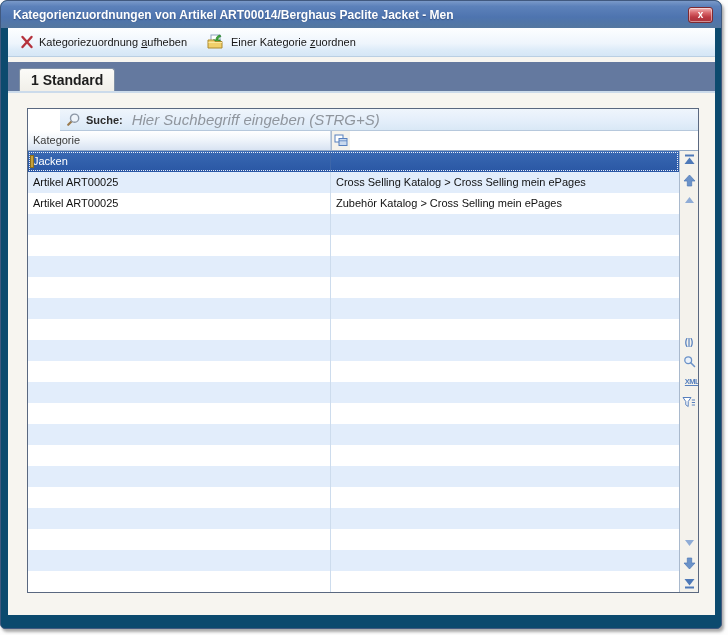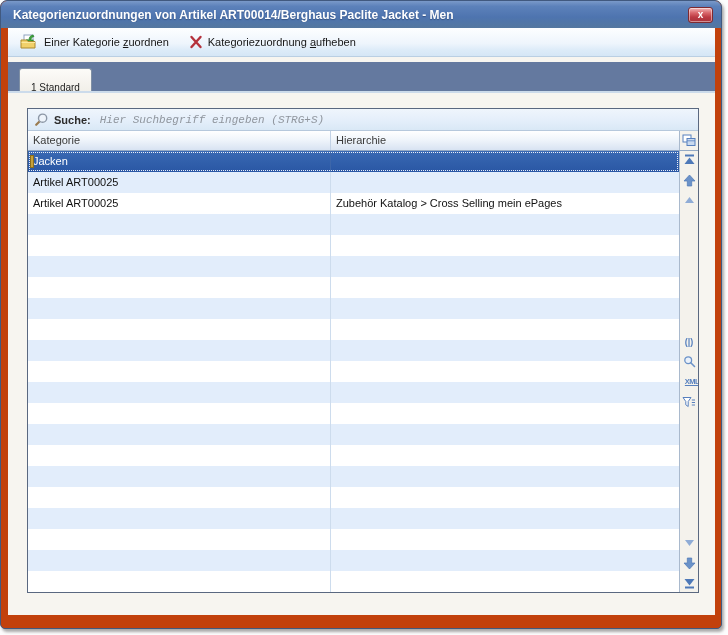--- a/index.html
+++ b/index.html
@@ -1,21 +1,21 @@
 <!DOCTYPE html>
 <html><head>
 <meta charset="utf-8">
 <style>
   html,body{margin:0;padding:0;background:#fdfdfd;}
   *{box-sizing:border-box;}
   .stage{position:relative;width:728px;height:635px;font-family:"Liberation Sans",sans-serif;overflow:hidden;}
 
   
   .window{position:absolute;left:0;top:0;width:722px;height:629px;
-    background:#c2410c;border:1px solid #41597f;border-radius:7px 7px 5px 5px;
+    background:#0c4a6e;border:1px solid #41597f;border-radius:7px 7px 5px 5px;
     box-shadow:2px 3px 3px rgba(100,100,100,.55);}
   .titlebar{height:27px;border-radius:6px 6px 0 0;
     background:linear-gradient(#7a99c9 0%,#5c81ba 20%,#4e74af 60%,#54779f 100%);
     display:flex;align-items:center;padding:0 8px 0 12px;}
   .title{color:#fff;font-size:12px;font-weight:bold;flex:1;white-space:nowrap;overflow:hidden;
     text-shadow:0 1px 1px rgba(30,50,90,.5);}
   .close-btn{width:25px;height:16px;border:1px solid #7e2a30;border-radius:3px;
     background:linear-gradient(#f2b9b9 0%,#d9666b 35%,#bc3a43 65%,#a8323b 100%);
     color:#fff;font-size:10px;font-weight:bold;line-height:14px;text-align:center;
     box-shadow:inset 0 0 0 1px rgba(255,255,255,.45);cursor:default;padding:0;
@@ -30,33 +30,33 @@
   .tool-btn{display:flex;align-items:center;gap:5px;border:0;background:transparent;
     font-size:11px;color:#161616;font-family:"Liberation Sans",sans-serif;padding:2px 3px;cursor:default;}
   .tool-btn .u{text-decoration:underline;}
   .gapstrip{height:5px;background:#f7f5f0;}
 
   
   .tabstrip{height:31px;background:#64799f;border-bottom:2px solid #ccdbeb;
     display:flex;align-items:flex-end;padding-left:11px;}
   .tab{height:23px;background:linear-gradient(#fcfbf8,#f1efe9);
     border:1px solid #7f8fa4;border-bottom:none;border-radius:3px 3px 0 0;
-    padding:8px 11px;font-size:10px;color:#1d1d1d;line-height:22px;cursor:default;}
+    padding:0 11px;font-size:14px;color:#1d1d1d;line-height:22px;cursor:default;font-weight:bold;}
 
   
   .panel{position:relative;height:520px;background:#f7f5f0;padding:15px 16px 0 19px;}
   .grid-block{width:672px;height:485px;border:1px solid #5a6880;background:#fff;
     display:flex;flex-direction:column;}
 
   .search-row{height:22px;flex:0 0 22px;display:flex;align-items:center;gap:5px;padding:0 4px 0 6px;
     background:linear-gradient(#eff5fc 0%,#e3eefa 60%,#d9e8f6 100%);
-    border-bottom:1px solid #b6c8dc;}
+    border-bottom:1px solid #b6c8dc;margin-left:32px;}
   .search-label{font-size:11px;font-weight:bold;color:#2c2c2c;}
-  .search-input{flex:1;border:0;background:transparent;font-size:11px;height:18px;
-    font-family:Liberation Mono, monospace;color:#333;padding:0 4px;}
+  .search-input{flex:1;border:0;background:transparent;font-size:15px;height:18px;
+    font-family:Liberation Sans, sans-serif;color:#333;padding:0 4px;}
   .search-input::placeholder{font-style:italic;color:#8f959d;opacity:1;}
 
   .header-row{height:20px;flex:0 0 20px;display:flex;border-bottom:1px solid #93a9c4;}
   .hcell{background:linear-gradient(#ffffff 0%,#f0f5fb 45%,#d8e3f2 100%);
     font-size:11px;color:#3a3a3a;line-height:19px;padding-left:5px;cursor:default;}
   .hcell.k{width:303px;border-right:1px solid #c2d2e6;}
   .hcell.h{flex:1;}
   .chooser-cell{width:19px;background:#f4f2ec;border-left:1px solid #a9b9cd;
     display:flex;align-items:center;justify-content:center;cursor:default;}
 
@@ -90,44 +90,44 @@
   <div class="window">
 
     <div class="titlebar">
       <span class="title">Kategorienzuordnungen von Artikel ART00014/Berghaus Paclite Jacket - Men</span>
       <button class="close-btn">x</button>
     </div>
 
     <div class="client">
 
       <div class="toolbar">
+        <button class="tool-btn">
+          <span style="display:inline-flex;">
+            <svg width="14" height="14" viewBox="0 0 14 14">
+              <path d="M2.5 2 L11.5 12 M11.5 2 L2.5 12" stroke="#b5323c" stroke-width="2.4" stroke-linecap="round"></path>
+            </svg>
+          </span>
+          <span>
+            <span>Kategoriezuordnung </span><span class="u">a</span><span>ufheben</span>
+          </span>
+        </button>
+
         <button class="tool-btn">
           <span style="display:inline-flex;">
             <svg width="19" height="16" viewBox="0 0 19 16">
               <rect x="4" y="1" width="9" height="9" fill="#fff" stroke="#8fa4c0" stroke-width="1"></rect>
               <path d="M13 1 C10 1.5 9 3.5 9 6 L6.5 5.5 L10 10.5 L13.5 6 L11 6 C11 4 12 3 14 2.5 Z" fill="#3fa33d" stroke="#1d7a1d" stroke-width="0.6"></path>
               <path d="M1 6 L1 14 L15 14 L15 7.5 L8 7.5 L6.5 6 Z" fill="#f1d06a" stroke="#ac8a2e" stroke-width="1"></path>
               <path d="M1.5 9 L15 9 L15 8 L1.5 8 Z" fill="#fbe89e"></path>
             </svg>
           </span>
           <span>
             <span>Einer Kategorie </span><span class="u">z</span><span>uordnen</span>
           </span>
         </button>
-
-        <button class="tool-btn">
-          <span style="display:inline-flex;">
-            <svg width="14" height="14" viewBox="0 0 14 14">
-              <path d="M2.5 2 L11.5 12 M11.5 2 L2.5 12" stroke="#b5323c" stroke-width="2.4" stroke-linecap="round"></path>
-            </svg>
-          </span>
-          <span>
-            <span>Kategoriezuordnung </span><span class="u">a</span><span>ufheben</span>
-          </span>
-        </button>
       </div>
 
       <div class="gapstrip"></div>
 
       <div class="tabstrip">
         <div class="tab">1 Standard</div>
       </div>
 
       <div class="panel">
         <div class="grid-block">
@@ -138,21 +138,20 @@
                 <line x1="6" y1="9" x2="2.2" y2="12.8" stroke="#9a7b4f" stroke-width="2.2" stroke-linecap="round"></line>
                 <circle cx="8.6" cy="6.2" r="4.1" fill="#eef4fb" stroke="#8c97a6" stroke-width="1.4"></circle>
               </svg>
             </span>
             <span class="search-label">Suche:</span>
             <input class="search-input" type="text" placeholder="Hier Suchbegriff eingeben (STRG+S)" style="">
           </div>
 
           <div class="header-row">
             <div class="hcell k">Kategorie</div>
-            <div class="hcell h">Hierarchie</div>
             <div class="chooser-cell">
               <span style="display:inline-flex;">
                 <svg width="14" height="13" viewBox="0 0 14 13">
                   <rect x="1" y="1" width="8" height="7" fill="#fff" stroke="#5780be" stroke-width="1"></rect>
                   <rect x="5" y="4.5" width="8" height="7" fill="#c9d9ee" stroke="#5780be" stroke-width="1"></rect>
                   <line x1="5" y1="6.8" x2="13" y2="6.8" stroke="#5780be" stroke-width="0.8"></line>
                 </svg>
               </span>
             </div>
           </div>
@@ -163,20 +162,23 @@
     <div class="cell cell-k">
       <span class="cursor-mark"></span>
       <span>Jacken</span>
     </div>
   </div>
                 <div class="row alt">
     <div class="cell cell-k">
       
       <span>Artikel ART00025</span>
     </div>
+    <div class="cell cell-h">
+      <span>Cross Selling Katalog &gt; Cross Selling mein ePages</span>
+    </div>
   </div>
                 <div class="row">
     <div class="cell cell-k">
       
       <span>Artikel ART00025</span>
     </div>
     <div class="cell cell-h">
       <span>Zubehör Katalog &gt; Cross Selling mein ePages</span>
     </div>
   </div>

